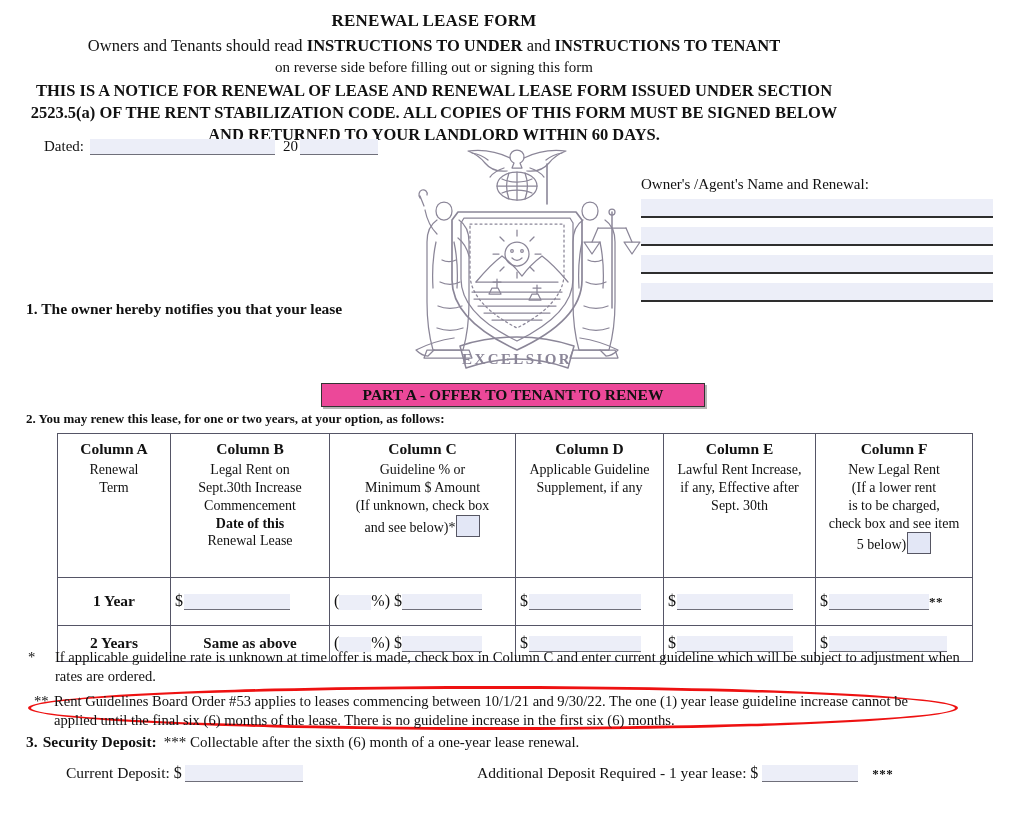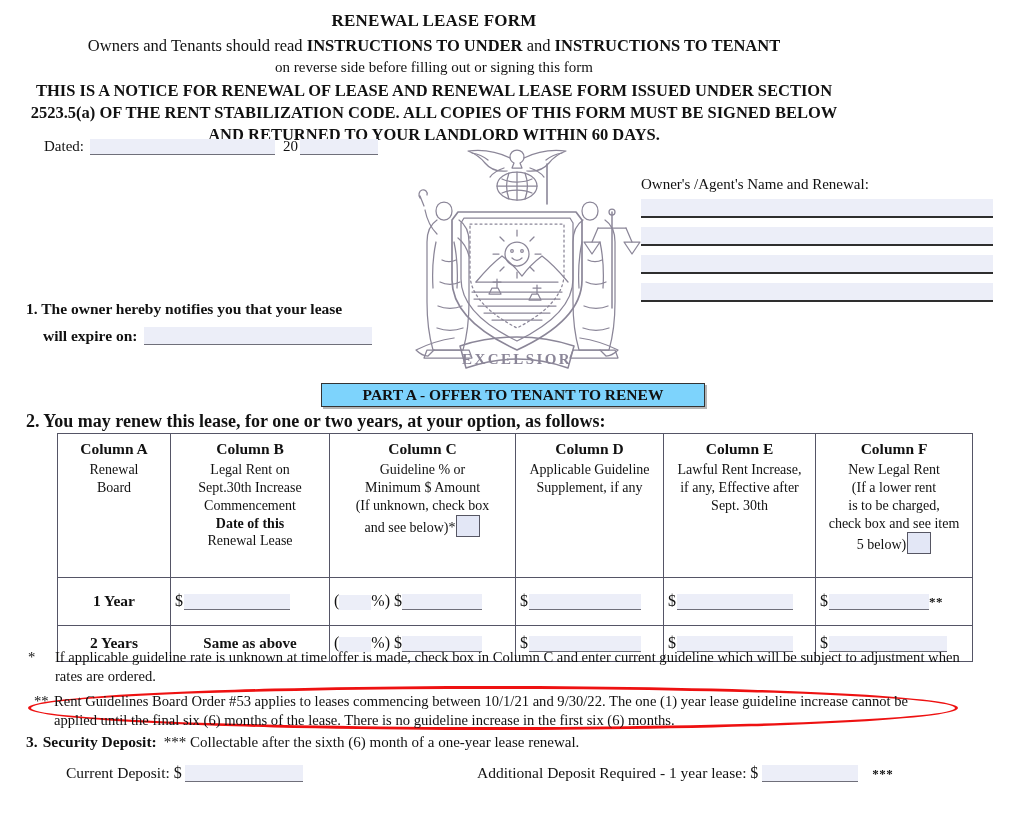--- a/index.html
+++ b/index.html
@@ -105,35 +105,35 @@
     pointer-events: none;
   }
 
   
   .partA {
     position: absolute;
     left: 321px;
     top: 383px;
     width: 382px;
     height: 22px;
-    background: #7dd3fc;
+    background: #ec4899;
     border: 1.6px solid #333333;
     box-shadow: 2px 2px 0 #b5b5b5;
     font-weight: bold;
     font-size: 15.5px;
     text-align: center;
     line-height: 22px;
   }
 
   
   .item2 {
     position: absolute;
     left: 26px;
     top: 411px;
-    font-size: 18px;
+    font-size: 13px;
     font-weight: bold;
   }
 
   
   table.grid {
     position: absolute;
     left: 57px;
     top: 433px;
     width: 915px;
     border-collapse: collapse;
@@ -339,21 +339,20 @@
         <path d="M62 196c-14 2-26 6-38 12 4 4 8 6 12 6l6-6"></path>
         <path d="M188 196c14 2 26 6 38 12-4 4-8 6-12 6l-6-6"></path>
         <path d="M68 204c18-6 38-9 57-9s39 3 57 9l-6 22c-17-6-34-9-51-9s-34 3-51 9z" stroke-width="1.5"></path>
       </g>
       <text x="125" y="222" font-family="Liberation Serif, serif" font-size="15" font-weight="bold" letter-spacing="2.4" fill="#8b8698" text-anchor="middle">EXCELSIOR</text>
     </svg>
   </div>
 
   <div class="item1">
     <div>1. The owner hereby notifies you that your lease</div>
-    <div class="l2"><span>will expire on:</span><span class="fld f"></span></div>
   </div>
 
   <div class="partA">PART A  - OFFER TO TENANT TO RENEW</div>
 
   <div class="item2">2. You may renew this lease, for one or two years, at your option, as follows:</div>
 
   <table class="grid">
     <colgroup>
       <col style="width:113px">
         <col style="width:159px">
@@ -361,21 +360,21 @@
       <col style="width:148px">
         <col style="width:152px">
         <col style="width:157px">
     </colgroup>
     <tbody>
 
       <tr>
         <td class="hd">
           <span class="ttl">Column A</span>
           <span class="sub">Renewal</span><br>
-          <span class="sub">Board</span>
+          <span class="sub">Term</span>
         </td>
         <td class="hd">
           <span class="ttl">Column B</span>
           <span class="sub">Legal Rent on</span><br>
           <span class="sub">Sept.30th Increase</span><br>
           <span class="sub">Commencement</span><br>
           <span class="sub"><b>Date of this</b></span><br>
           <span class="sub">Renewal Lease</span>
         </td>
         <td class="hd">

